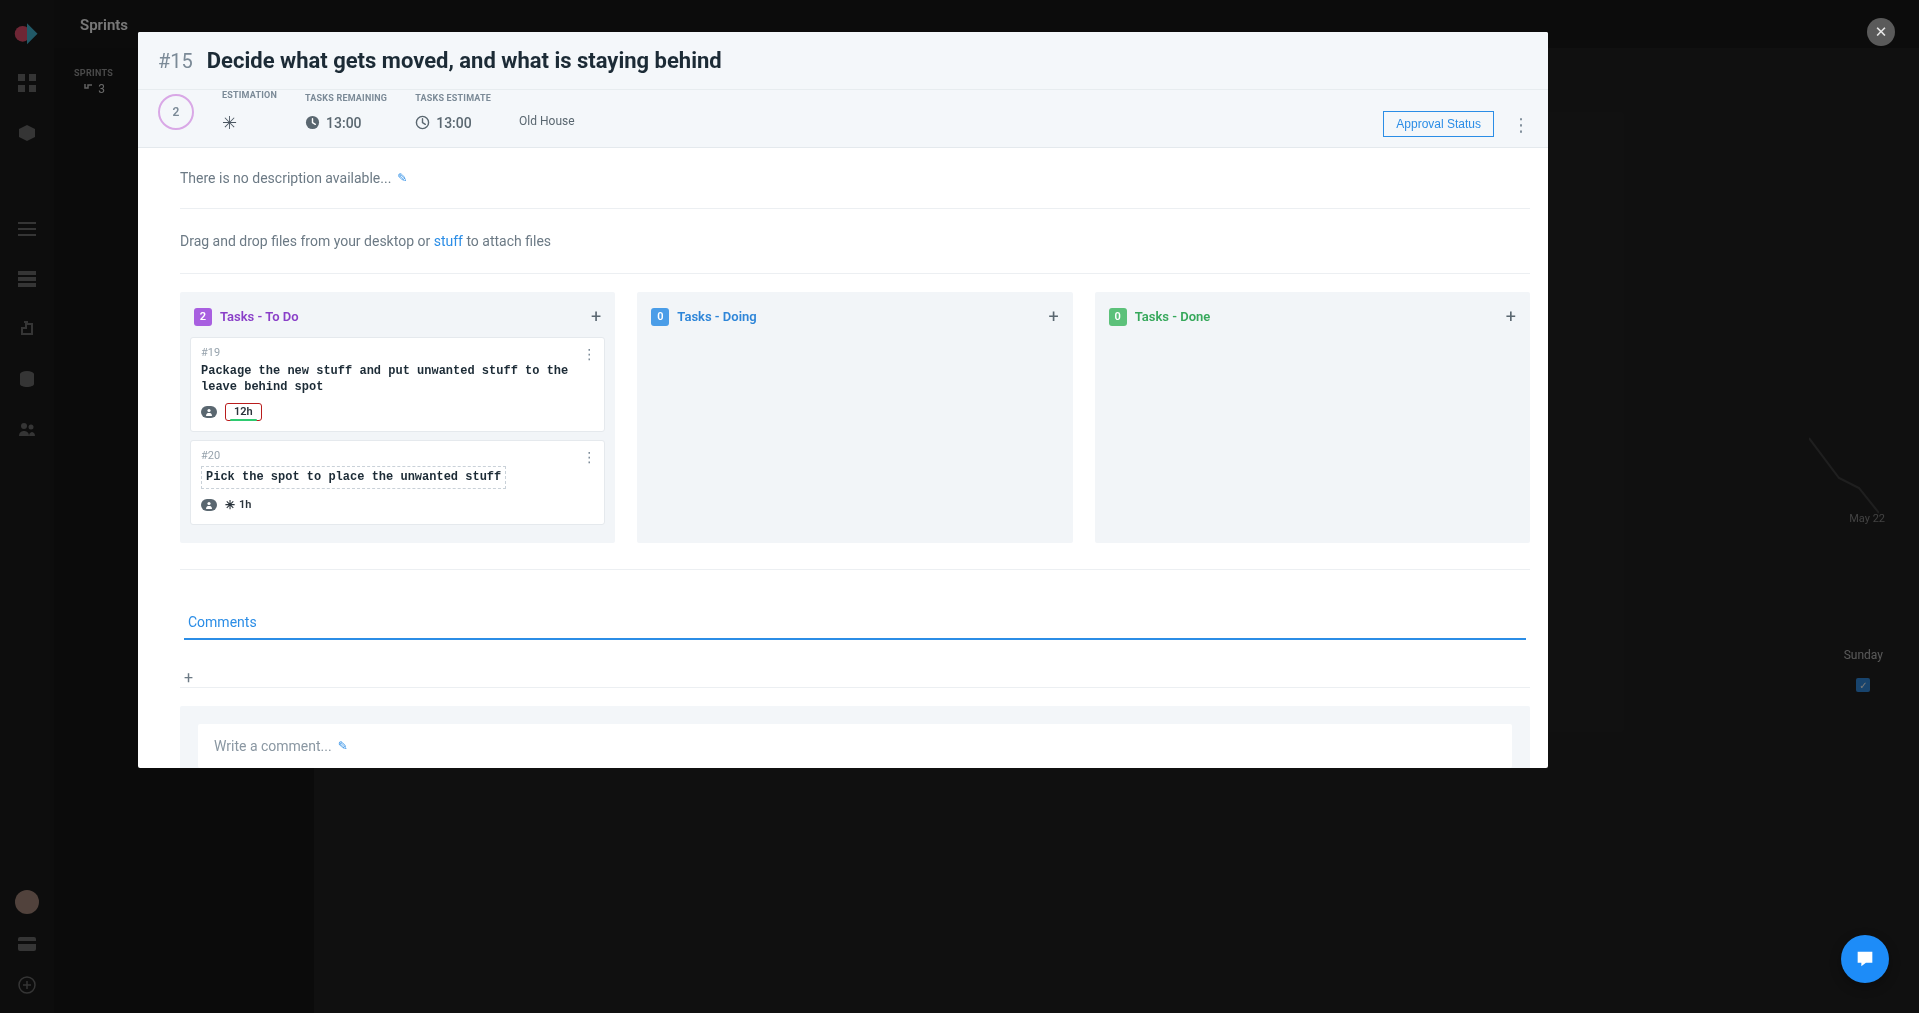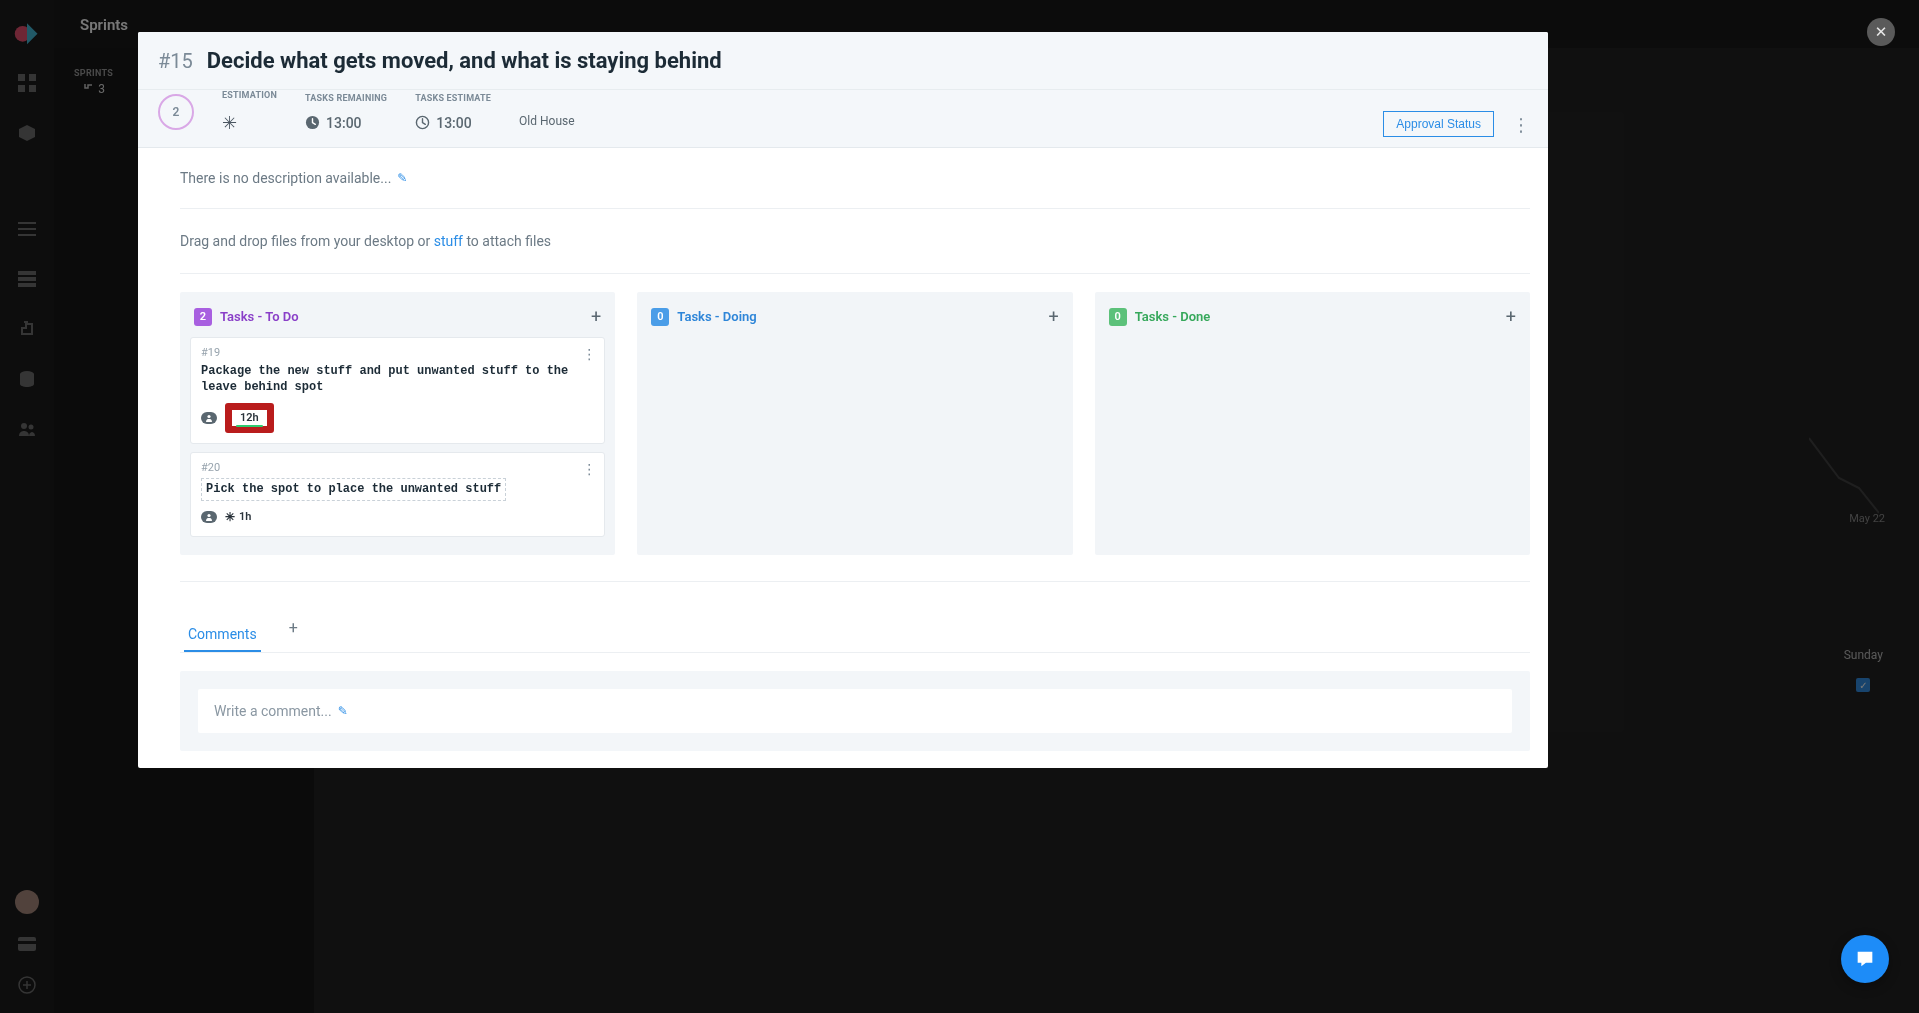--- a/index.html
+++ b/index.html
@@ -176,29 +176,29 @@
   border-radius: 3px;
   padding: 8px 10px 10px 10px;
   margin-bottom: 8px;
   position: relative;
 }
 .task-card .tid { color: #97a3ad; font-size: 11px; }
 .task-card .ttitle { color: #1c2b36; font-size: 12px; font-weight: 600; margin-top: 4px; line-height: 1.35; font-family: Liberation Mono, monospace; }
 .task-card .meta-row { display: flex; align-items: center; gap: 8px; margin-top: 8px; }
 .assignee-dot { width: 16px; height: 12px; border-radius: 7px; background: #5a6770; display: flex; align-items: center; justify-content: center; color: #fff; font-size: 8px; }
 .time-chip {
-  border: 7px solid #b91c1c; border-radius: 3px; font-size: 11px; font-weight: 600;
+  border: 1px solid #b91c1c; border-radius: 3px; font-size: 11px; font-weight: 600;
   color: #2a333b; padding: 1px 8px 2px 8px; position: relative;
 }
 .time-chip .underline { position: absolute; left: 4px; right: 4px; bottom: -1px; height: 2px; background: #2ecb70; border-radius: 2px; }
 .time-chip.plain { border: none; padding-left: 0; display: flex; align-items: center; gap: 4px; }
 .card-kebab { position: absolute; right: 8px; top: 8px; color: #7b8a97; font-size: 14px; cursor: pointer; }
 .dashed-title { border: 1px dashed #c9d1d8; padding: 2px 4px; display: inline-block; }
 
-.tabs-row { display: flex; gap: 28px; margin-top: 36px; border-bottom: 1px solid #eceff2; padding: 0 4px; }
+.tabs-row { display: flex; gap: 28px; margin-top: 36px; border-bottom: 1px solid #eceff2; padding: 0 4px; flex-direction: column; }
 .tab { font-size: 14px; color: #2b8de6; padding: 8px 4px; border-bottom: 2px solid #2b8de6; cursor: pointer; }
 .tab-add { color: #6c7a85; font-size: 16px; cursor: pointer; }
 
 .comment-area {
   background: #f3f6f9; border-radius: 2px; padding: 18px 18px; margin-top: 18px;
 }
 .comment-box {
   background: #fff; border-radius: 2px; padding: 14px 16px; color: #8a97a2;
   font-size: 14px; display: flex; align-items: center; gap: 6px;
 }

